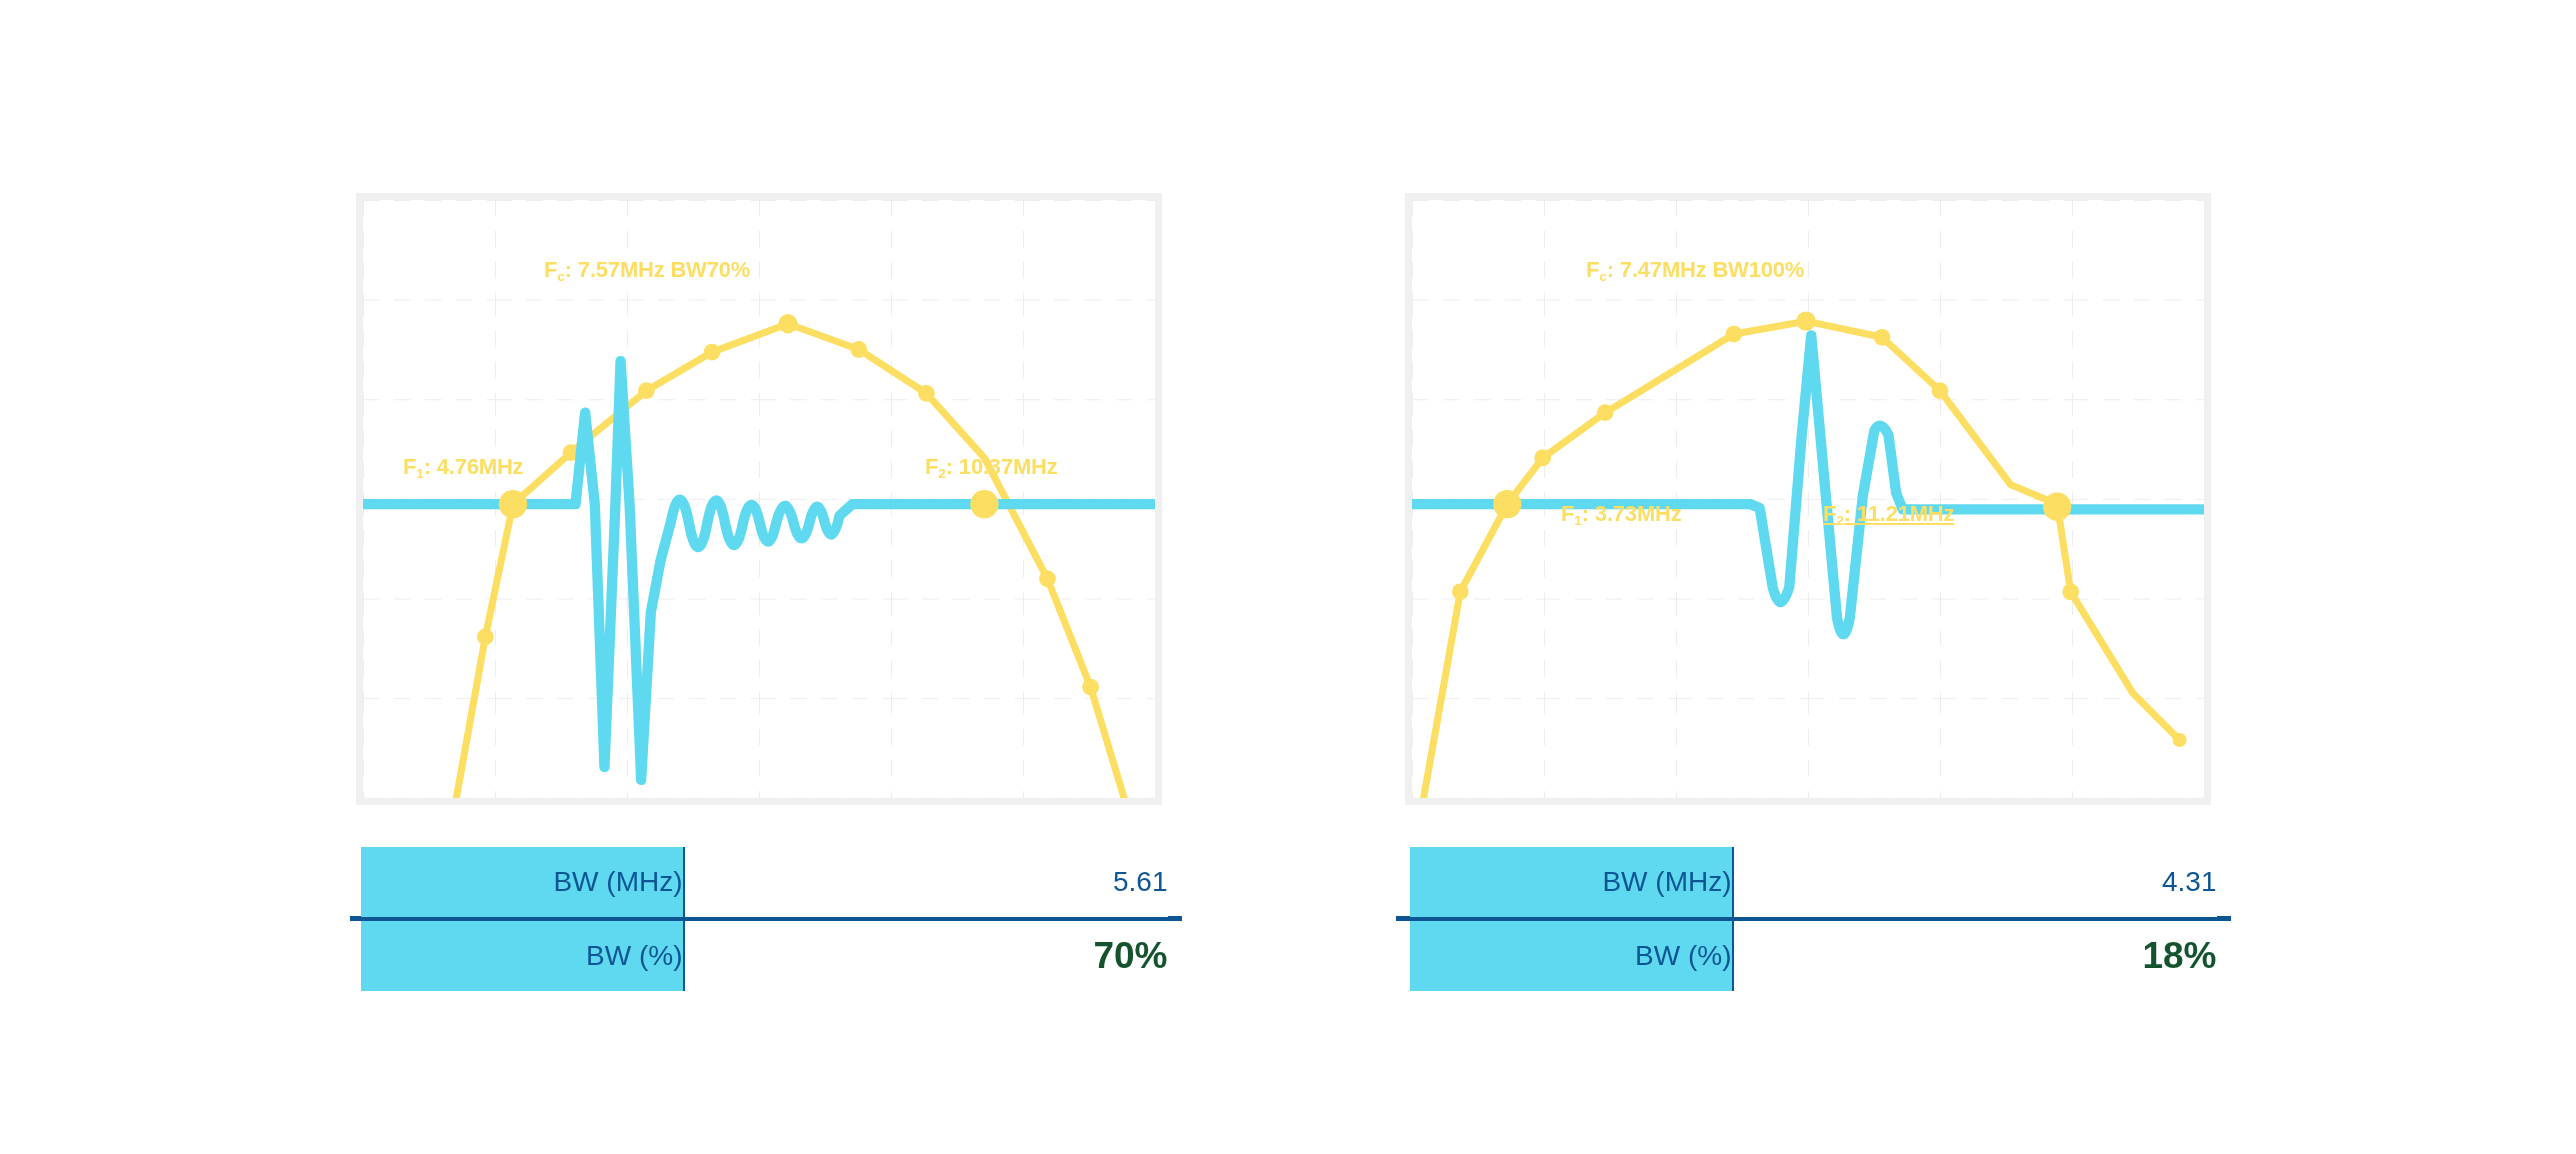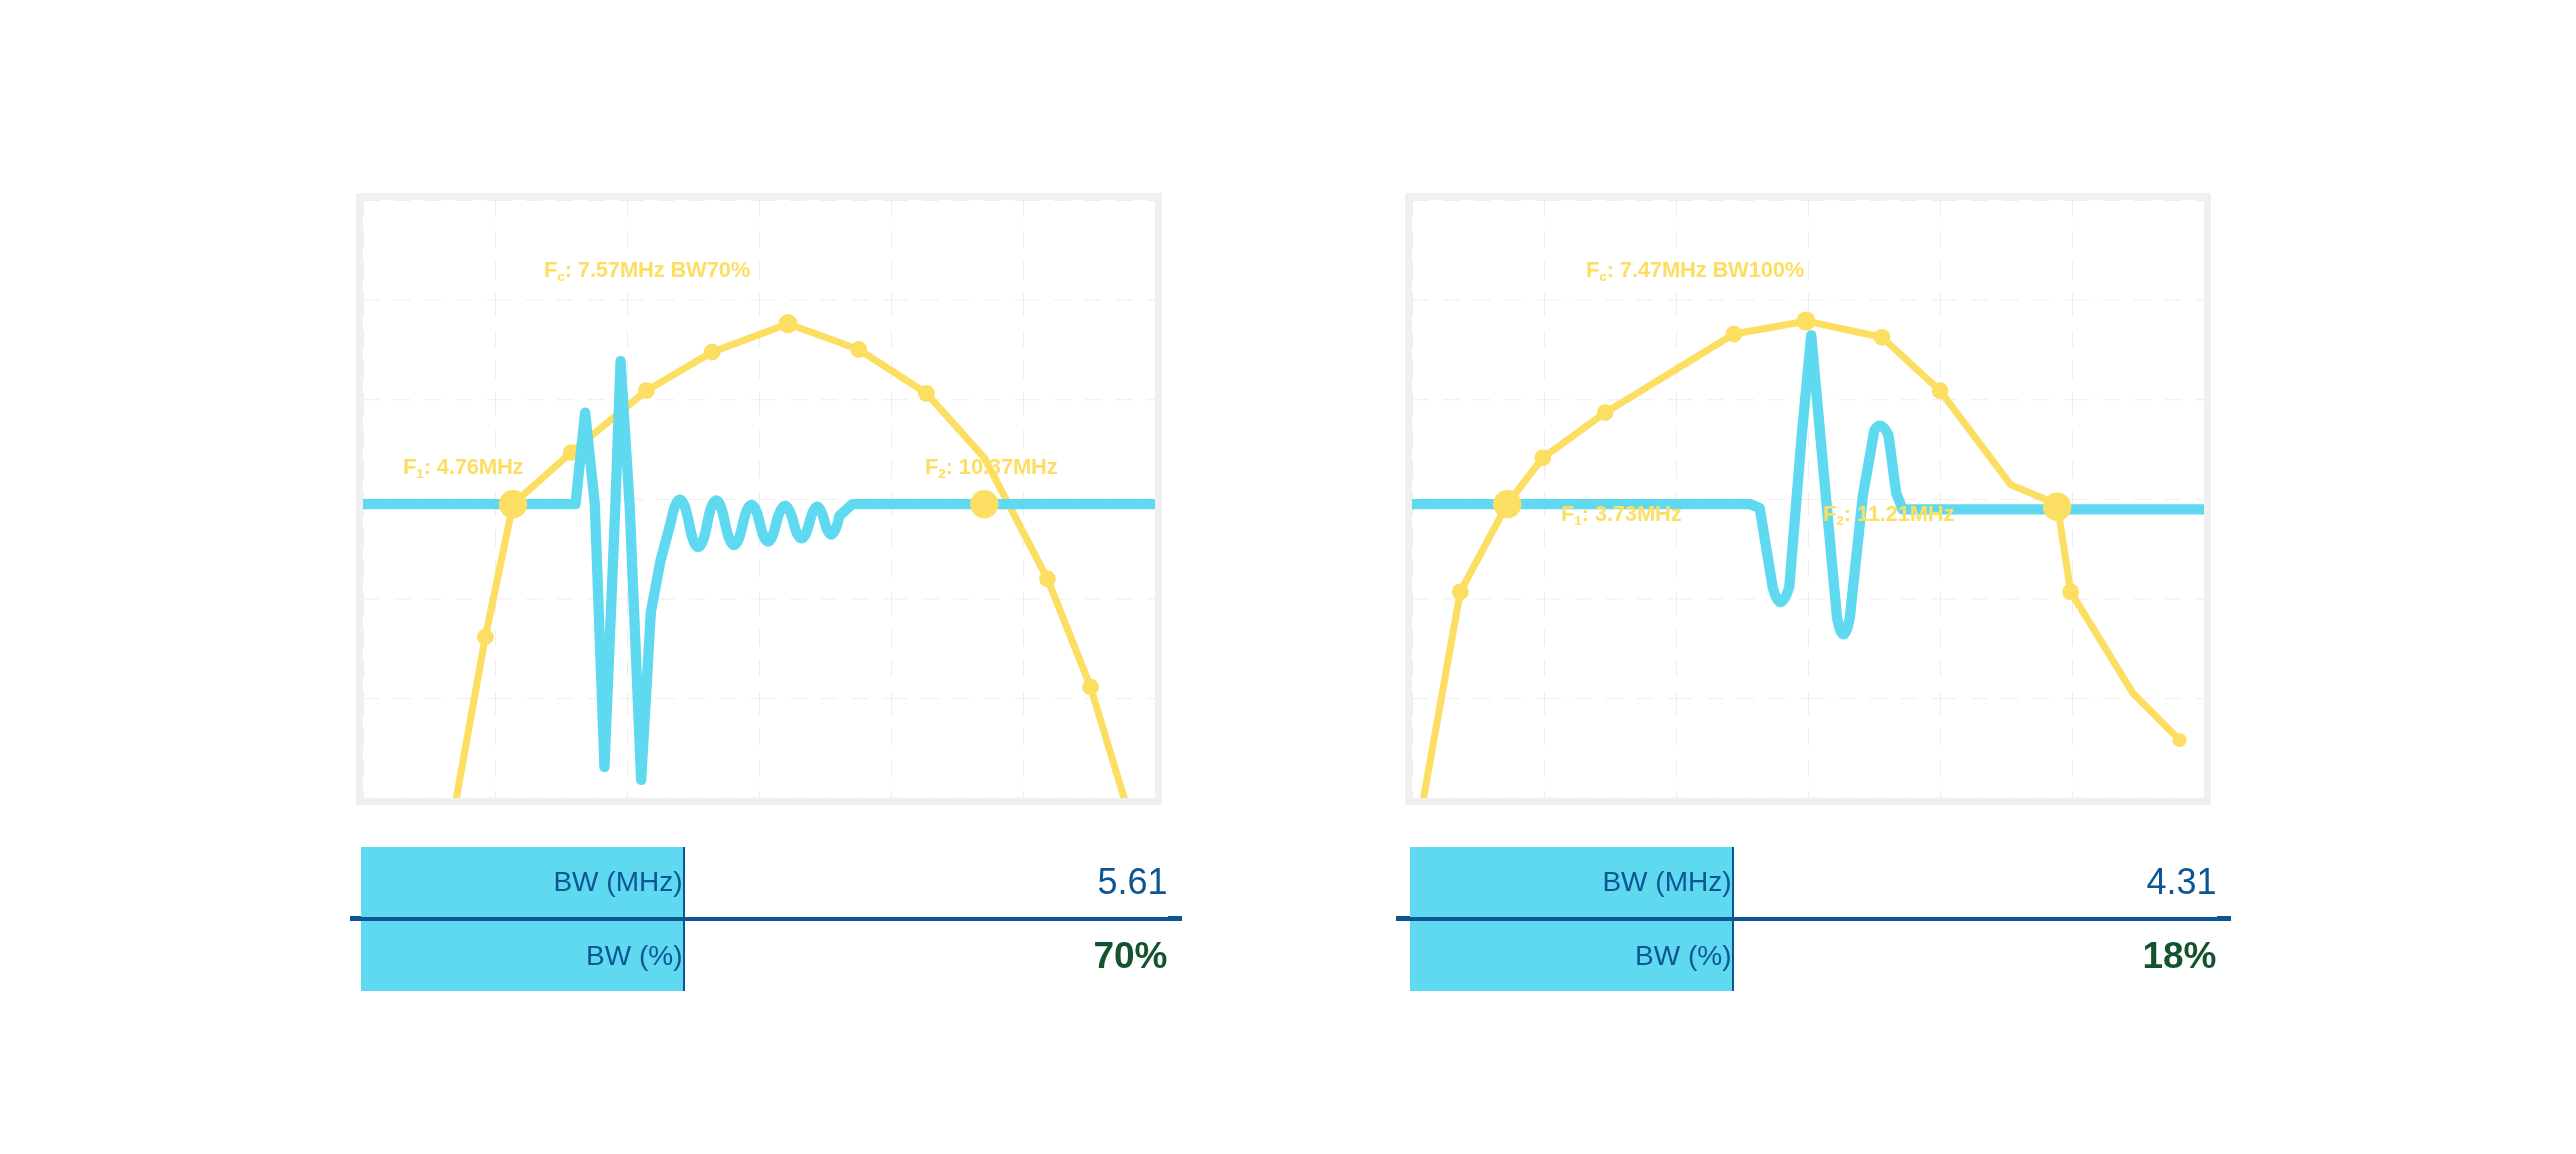--- a/index.html
+++ b/index.html
@@ -68,21 +68,21 @@
   }
 
   
   .l-fc { left: 181px; top: 59px; }
   .l-f1 { left: 3.9px;   top: 256px; margin-left: 36px; }
   .l-f2 { left: 562px; top: 256px; }
 
   
   .r-fc { left: 174px; top: 59px; }
   .r-f1 { left: 149px; top: 303px; }
-  .r-f2 { left: 411px; top: 303px; }
+  .r-f2 { left: 411px; top: 303px; text-decoration: underline; }
 
   
   .bw-table {
     position: absolute;
     top: 654px;
     left: 4.5px;
     width: 805px;
     border-collapse: collapse;
     table-layout: fixed;
   }
@@ -97,21 +97,21 @@
     background: #5fd9ef;
     color: #0e5693;
     font-size: 28px;
     font-weight: normal;
     border-right: 2.6px solid #0e5693;
   }
   .bw-table .val-cell {
     width: 483px;
     background: #ffffff;
     color: #0e5693;
-    font-size: 36px;
+    font-size: 28px;
   }
   .bw-table tr.row-mhz td { border-bottom: 4.5px solid #0e5693; }
   .bw-table .pct-value {
     color: #14532d;
     font-size: 37px;
     font-weight: bold;
   }
   .divider-overhang {
     position: absolute;
     height: 4.5px;

